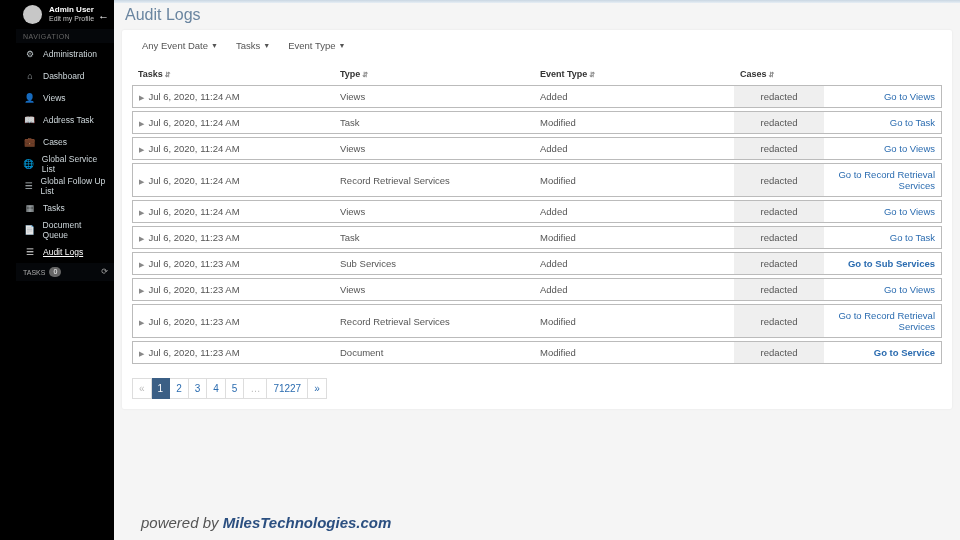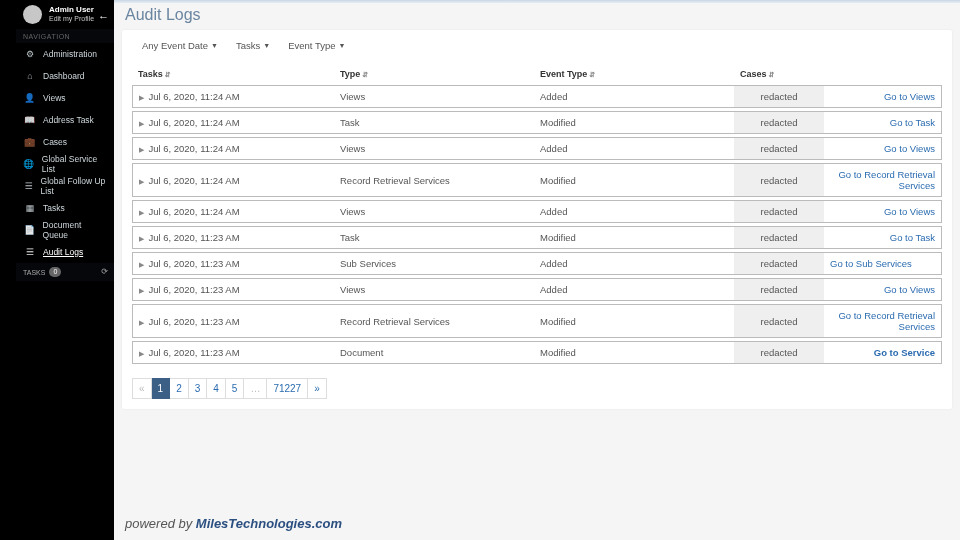--- a/index.html
+++ b/index.html
@@ -59,21 +59,21 @@
   .go-link { color:#2b6cb0; text-align:right;}
   .go-link a { color:#2b6cb0; text-decoration:none;}
 
   
   .pagination { display:flex; gap:0; padding:6px 10px 10px;}
   .pagination .pg { border:1px solid #ddd; background:#fff; color:#2b6cb0; font-size:10px; min-width:18px; height:21px; line-height:19px; text-align:center; padding:0 6px; cursor:pointer;}
   .pagination .pg + .pg { border-left:none;}
   .pagination .pg.active { background:#3b5f85; color:#fff; border-color:#3b5f85;}
   .pagination .pg.disabled { color:#bbb; cursor:default;}
 
-  .footer { font-size:13px; color:#555; padding:6px 11px; position:absolute; bottom:3px; left:0;}
+  .footer { font-size:15px; color:#555; padding:6px 27px; position:absolute; bottom:3px; left:0;}
   .footer .brand { color:#2b4f80; font-weight:700;}
   .footer .em { font-style:italic;}
 
   
 </style>
 </head>
 <body>
 
 <div class="sidebar" style="background:#000;">
   <div class="user-block">
@@ -222,21 +222,21 @@
               <td class="go-link" style="text-align:right;"><a>Go to Task</a></td>
             </tr>
             <tr class="row-gap">
               <td colspan="5"></td>
             </tr>
             <tr class="row-box">
               <td><span class="arrow-toggle">▶</span>Jul 6, 2020, 11:23 AM</td>
               <td>Sub Services</td>
               <td>Added</td>
               <td class="user-cell">redacted</td>
-              <td class="go-link" style="text-align:left;"><a>Go to Sub Services</a></td>
+              <td class="go-link" style="text-align:right;font-weight:bold;"><a>Go to Sub Services</a></td>
             </tr>
             <tr class="row-gap">
               <td colspan="5"></td>
             </tr>
             <tr class="row-box">
               <td><span class="arrow-toggle">▶</span>Jul 6, 2020, 11:23 AM</td>
               <td>Views</td>
               <td>Added</td>
               <td class="user-cell">redacted</td>
               <td class="go-link" style="text-align:right;"><a>Go to Views</a></td>

